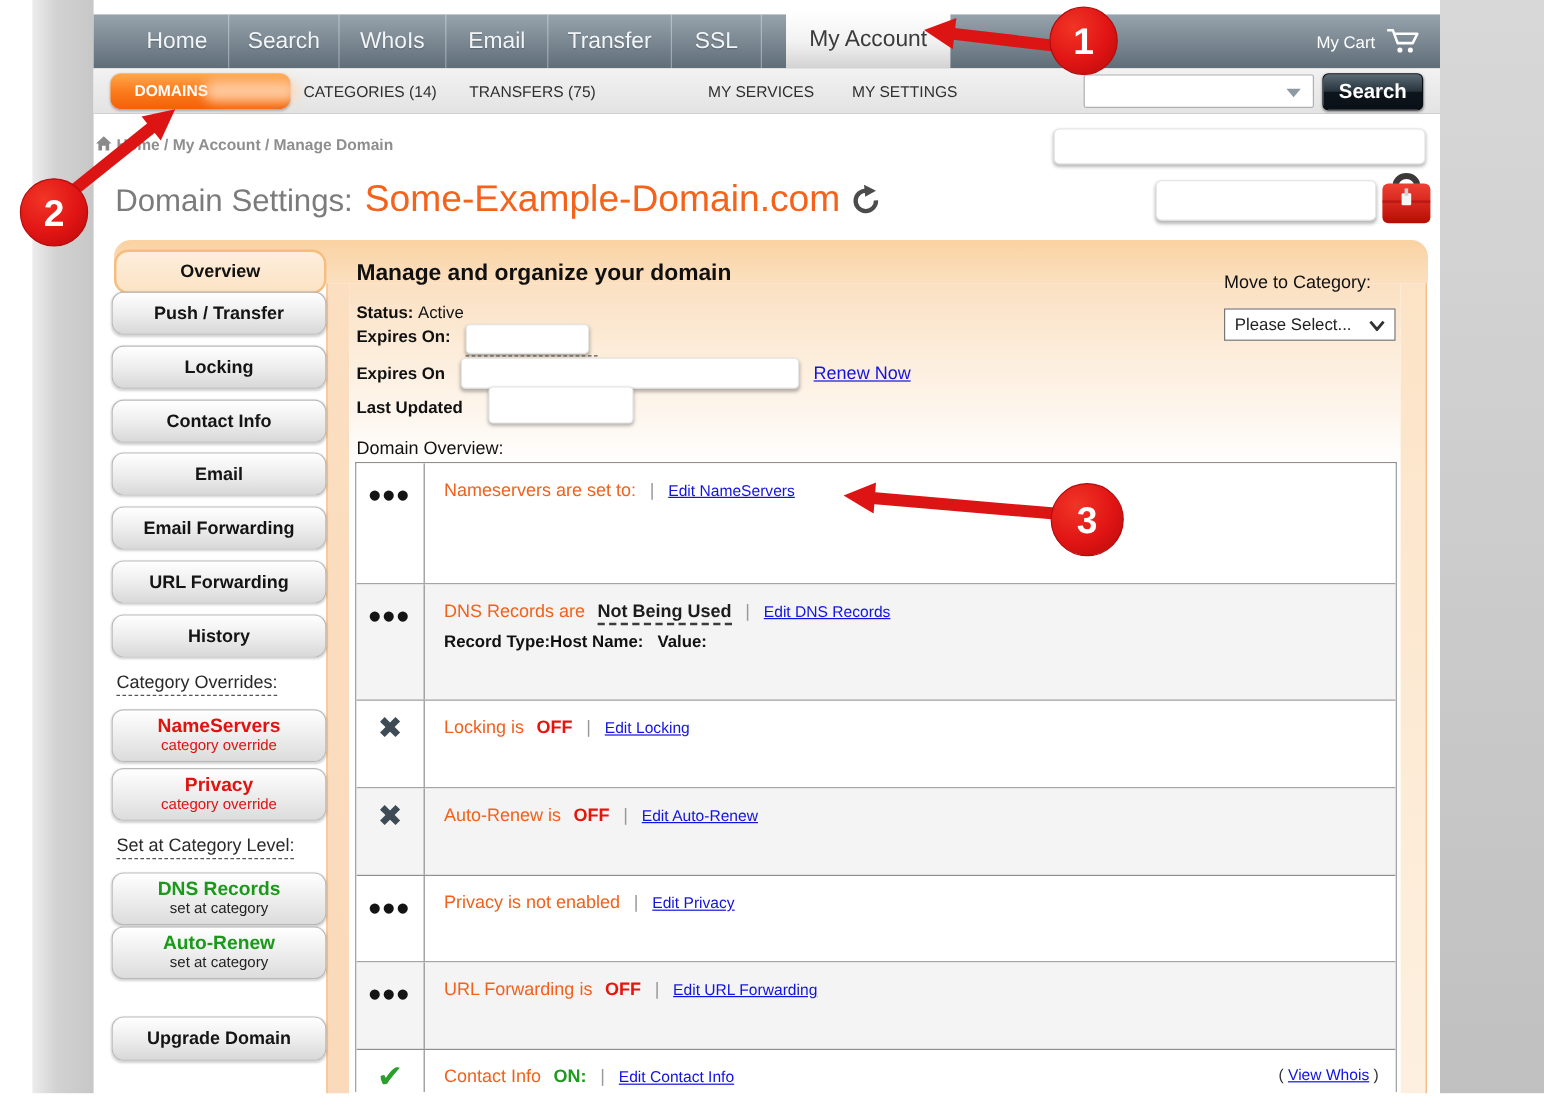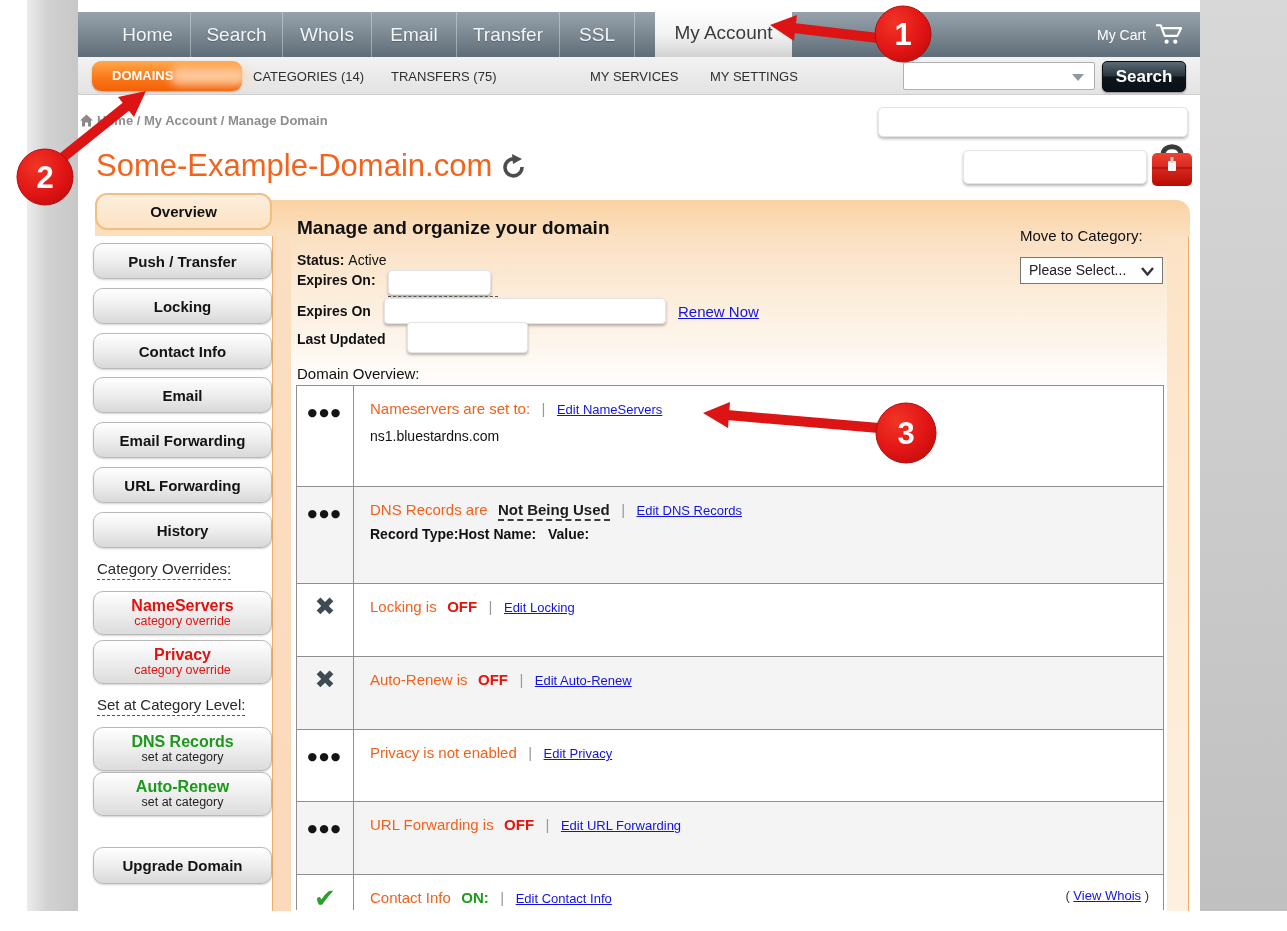--- a/index.html
+++ b/index.html
@@ -48,21 +48,21 @@
     box-shadow:0 2px 3px rgba(0,0,0,.28); }
   .toolbox-icon { position:absolute; left:1149px; top:140px; cursor:pointer; }
   .pagetitle { position:absolute; left:96px; top:148px; display:flex; align-items:baseline; gap:10px; }
   .pagetitle .prefix { font-size:26px; color:#7b7b7b; }
   .pagetitle .domain { font-size:31px; color:#f4631c; }
   .refresh-icon { position:relative; top:3px; cursor:pointer; }
 
   
   .band { position:absolute; left:95px; top:200px; width:1095px; height:36px;
     background:linear-gradient(180deg,#fad2a2,#fbe0c0); border-radius:14px 14px 0 0; }
-  .overview-tab { position:absolute; left:95px; top:193px; width:177px; height:37px;
+  .overview-tab { position:absolute; left:95px; top:208px; width:177px; height:37px;
     background:linear-gradient(180deg,#fdeedd,#fce3c4); border:2px solid #f5bd7e; border-radius:12px;
     display:flex; align-items:center; justify-content:center; font-size:15px; font-weight:bold; color:#111;
     cursor:pointer; }
   .leftstrip { position:absolute; left:272px; top:236px; width:19px; height:675px;
     background:linear-gradient(180deg,#fbdfc0,#fbd9bb); border-left:1px solid #f3ad68; }
   .rightstrip { position:absolute; left:1167px; top:236px; width:22px; height:675px;
     background:linear-gradient(180deg,#fce3c6,#fdf0e0); border-right:1px solid #f3ad68; }
   .mainarea { position:absolute; left:291px; top:236px; width:876px; height:675px;
     background:linear-gradient(180deg,#fbe0c2 0px,#fcecd9 55px,#fdf5ec 105px,#ffffff 155px); }
 
@@ -171,20 +171,21 @@
         </linearGradient>
       </defs>
   <path d="M14 15 C14 4 32 4 32 15" fill="none" stroke="#3a3a3a" stroke-width="5" stroke-linecap="round"></path>
   <rect x="3" y="13" width="40" height="33" rx="5" fill="url(#tbred)"></rect>
   <rect x="3" y="27" width="40" height="2" fill="#a30b0b" opacity=".55"></rect>
   <rect x="19" y="21" width="8" height="10" rx="1" fill="#f5f5f5"></rect>
   <rect x="21.5" y="17" width="3" height="6" fill="#cfcfcf"></rect>
     </svg></span>
 
 <div class="pagetitle">
+  <span class="prefix">Domain Settings:</span>
   <span class="domain">Some-Example-Domain.com</span>
   <span class="refresh-icon"><svg width="24" height="26" viewBox="0 0 24 26">
     <path d="M20 14 A 8.5 8.5 0 1 1 13 6" fill="none" stroke="#4c4c4c" stroke-width="3.6"></path>
     <polygon points="10,1 20,6 11,11" fill="#4c4c4c"></polygon>
       </svg></span>
 </div>
 
 <div class="band"></div>
 <div class="leftstrip"></div>
 <div class="rightstrip"></div>
@@ -253,21 +254,20 @@
 <div class="otable">
   <div class="orow" style="height:101px">
     <div class="oicon">
         <span class="ic-dots">●●●</span>
       </div>
     <div class="ocontent">
       <span class="otitle">Nameservers are set to:</span>
       <span class="osep">|</span>
       <a class="olink">Edit NameServers</a>
       <div class="olines">
-        <div>ns1.bluestardns.com</div>
       </div>
     </div>
   </div>
   <div class="orow alt" style="height:97px">
     <div class="oicon">
         <span class="ic-dots">●●●</span>
       </div>
     <div class="ocontent">
       <span class="otitle">DNS Records are</span>
       <span class="ostatus st-dashed">Not Being Used</span>

